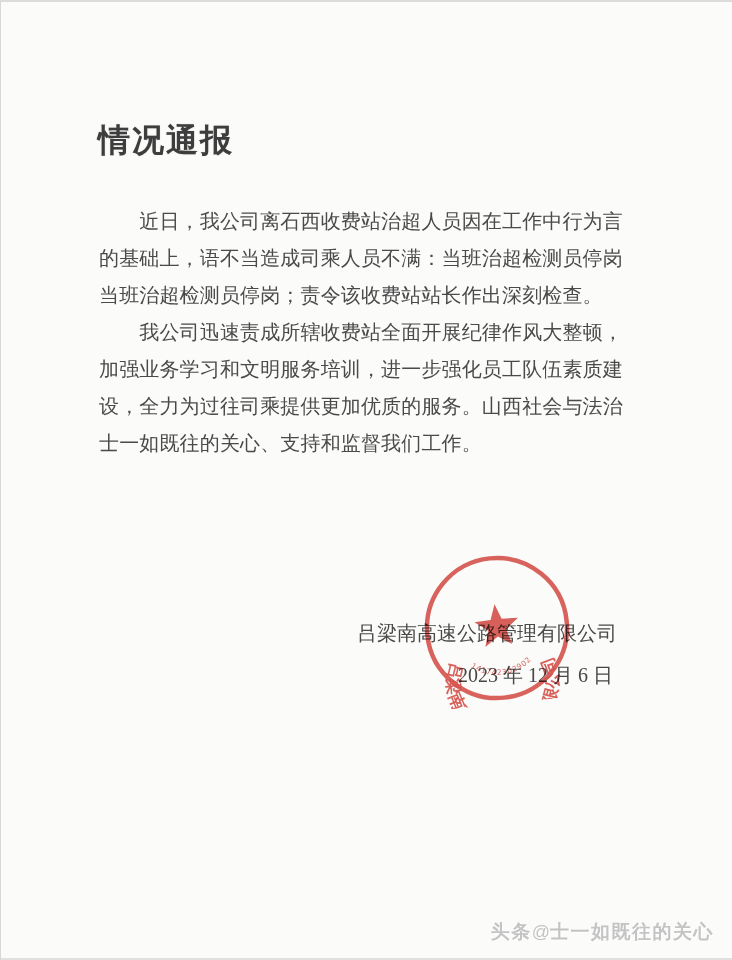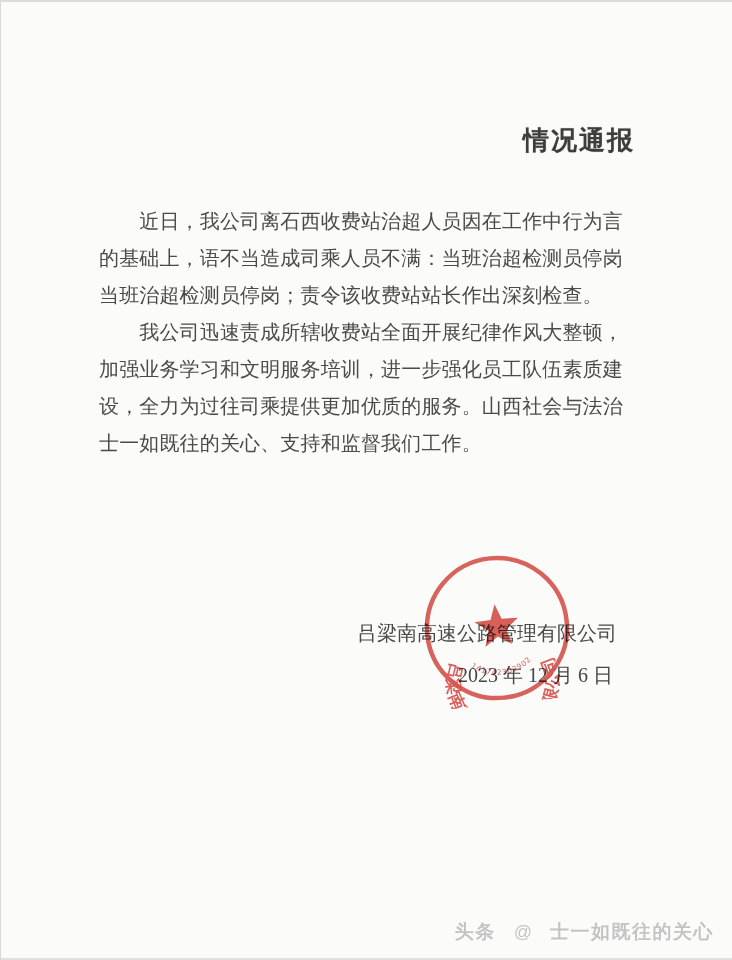--- a/index.html
+++ b/index.html
@@ -12,22 +12,22 @@
     background: #fbfbfa;
     overflow: hidden;
     font-family: "Liberation Serif", "DejaVu Serif", serif;
     box-shadow: inset 0 2px 0 #dcdcdc, inset 1px 0 0 #d8d8d8, inset 0 -2px 0 #e0e0e0;
   }
   .doc-title {
     position: absolute;
     top: 126px;
     left: 98px;
     width: 537px;
-    text-align: right;
-    font-size: 26px;
+    text-align: left;
+    font-size: 32px;
     line-height: 29px;
     font-weight: 700;
     letter-spacing: 2px;
     color: #3d3d3d;
     text-shadow: 0 0 1px rgba(60,60,60,0.35);
   }
   .doc-body {
     position: absolute;
     left: 99px;
     top: 203px;
@@ -81,21 +81,21 @@
     font-family: "DejaVu Sans", sans-serif;
     font-size: 7.5px;
     letter-spacing: 0.8px;
   }
   .watermark {
     position: absolute;
     top: 919px;
     right: 18px;
     display: flex;
     align-items: center;
-    gap: 18px;
+    gap: 0;
     font-family: "Liberation Sans", "DejaVu Sans", sans-serif;
     font-size: 19px;
     font-weight: 700;
     color: #c4c4c4;
     letter-spacing: 1.5px;
     text-shadow: 1px 1px 0 #ffffff;
     white-space: nowrap;
   }
   .watermark .at-glyph {
     font-size: 18px;

